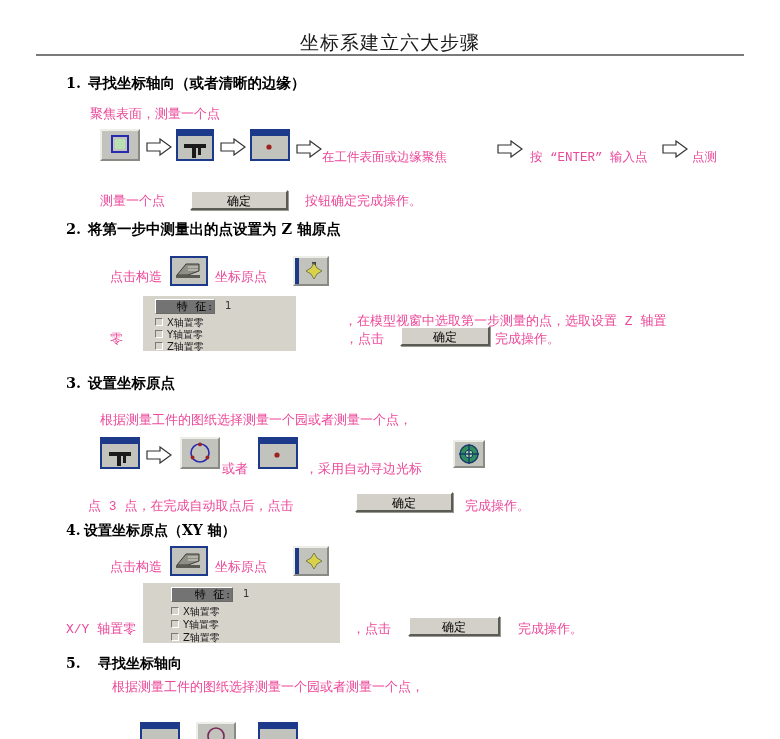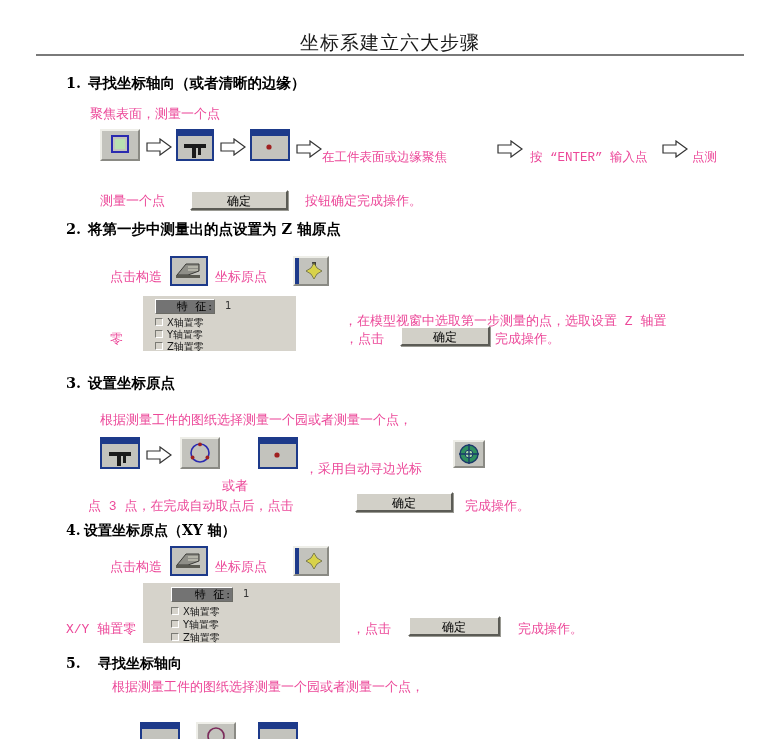--- a/index.html
+++ b/index.html
@@ -304,21 +304,21 @@
 
   <div class="tb-icon" style="left:180px; top:437px; width:40px; height:32px;">
     <svg class="glyph" width="36" height="28" viewBox="0 0 36 28">
       <circle cx="18" cy="14" r="9" fill="none" stroke="#2a2ab0" stroke-width="1.6"></circle>
       <circle cx="18" cy="5.4" r="1.9" fill="#a02020"></circle>
       <circle cx="10.6" cy="18.5" r="1.9" fill="#a02020"></circle>
       <circle cx="25.4" cy="18.5" r="1.9" fill="#a02020"></circle>
     </svg>
   </div>
 
-  <div class="body-text" style="left:222px; top:460px;margin-top:17px;">或者</div>
+  <div class="body-text" style="left:222px; top:460px;">或者</div>
 
   <div class="tb-icon selected" style="left:258px; top:437px; width:40px; height:32px;">
     <div class="tb-strip-top"></div>
     <svg class="glyph" width="36" height="28" viewBox="0 0 36 28" style="top:5px;">
       <circle cx="17" cy="11" r="2.6" fill="#a02020"></circle>
     </svg>
   </div>
 
   <div class="body-text" style="left:305px; top:460px;">，采用自动寻边光标</div>
 

